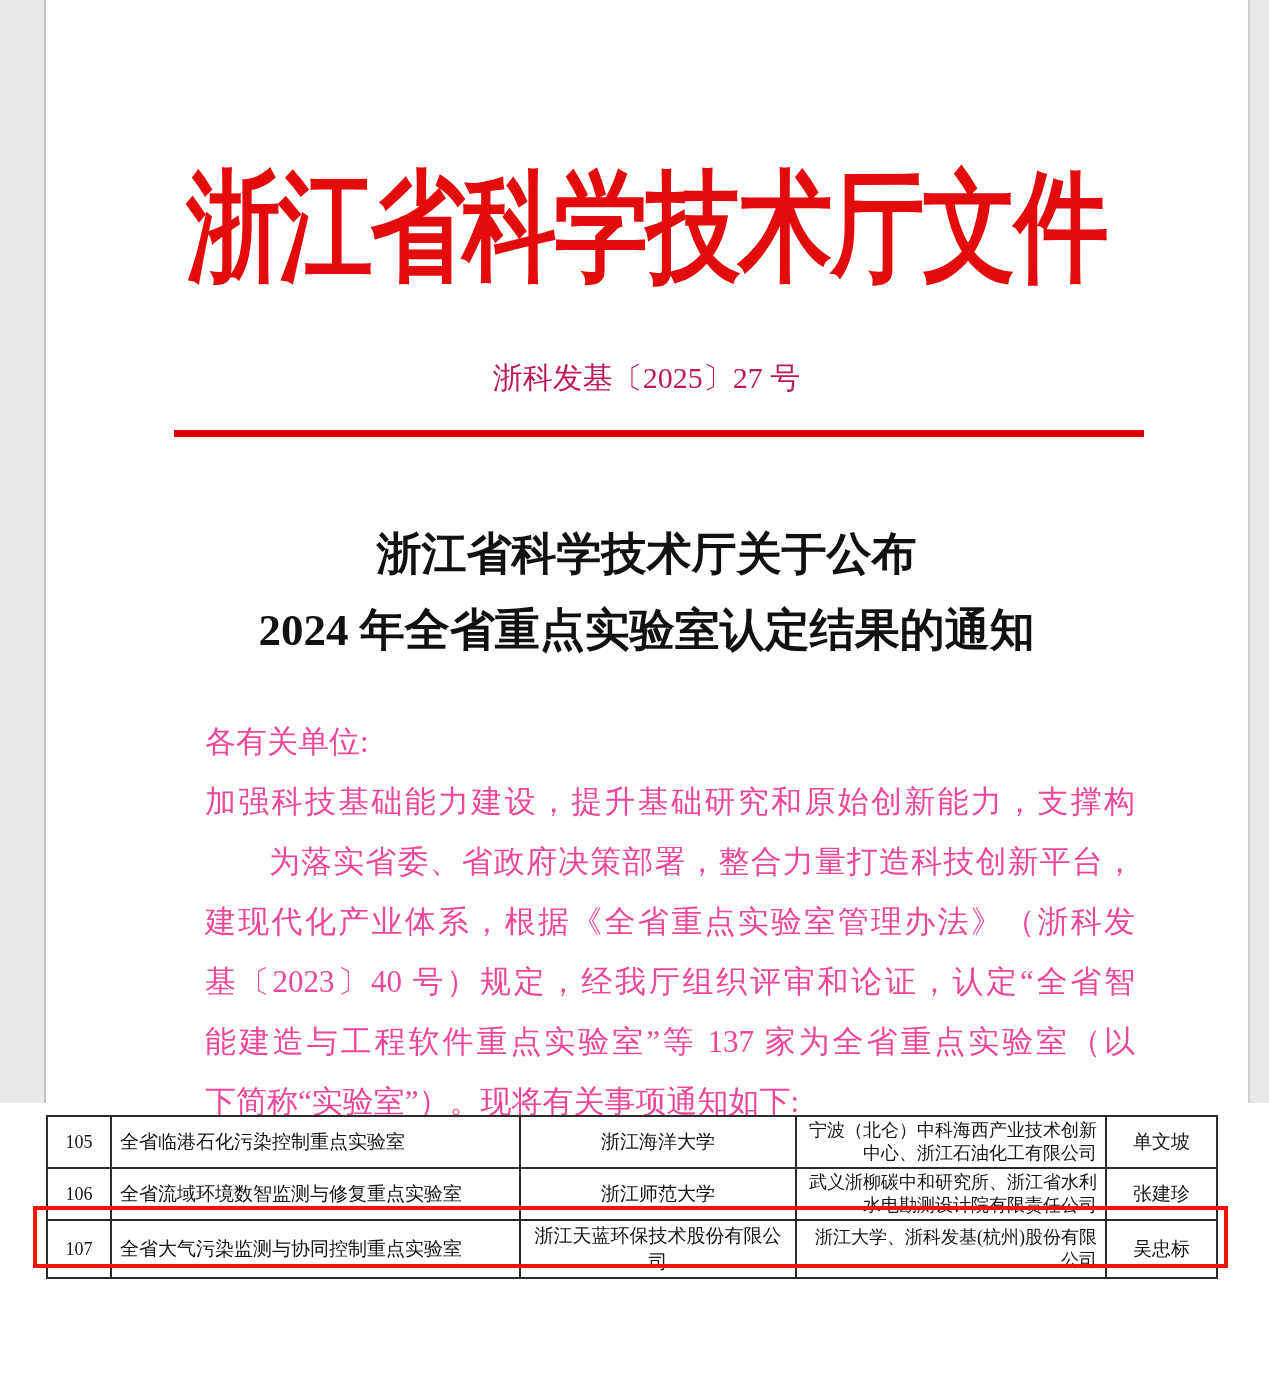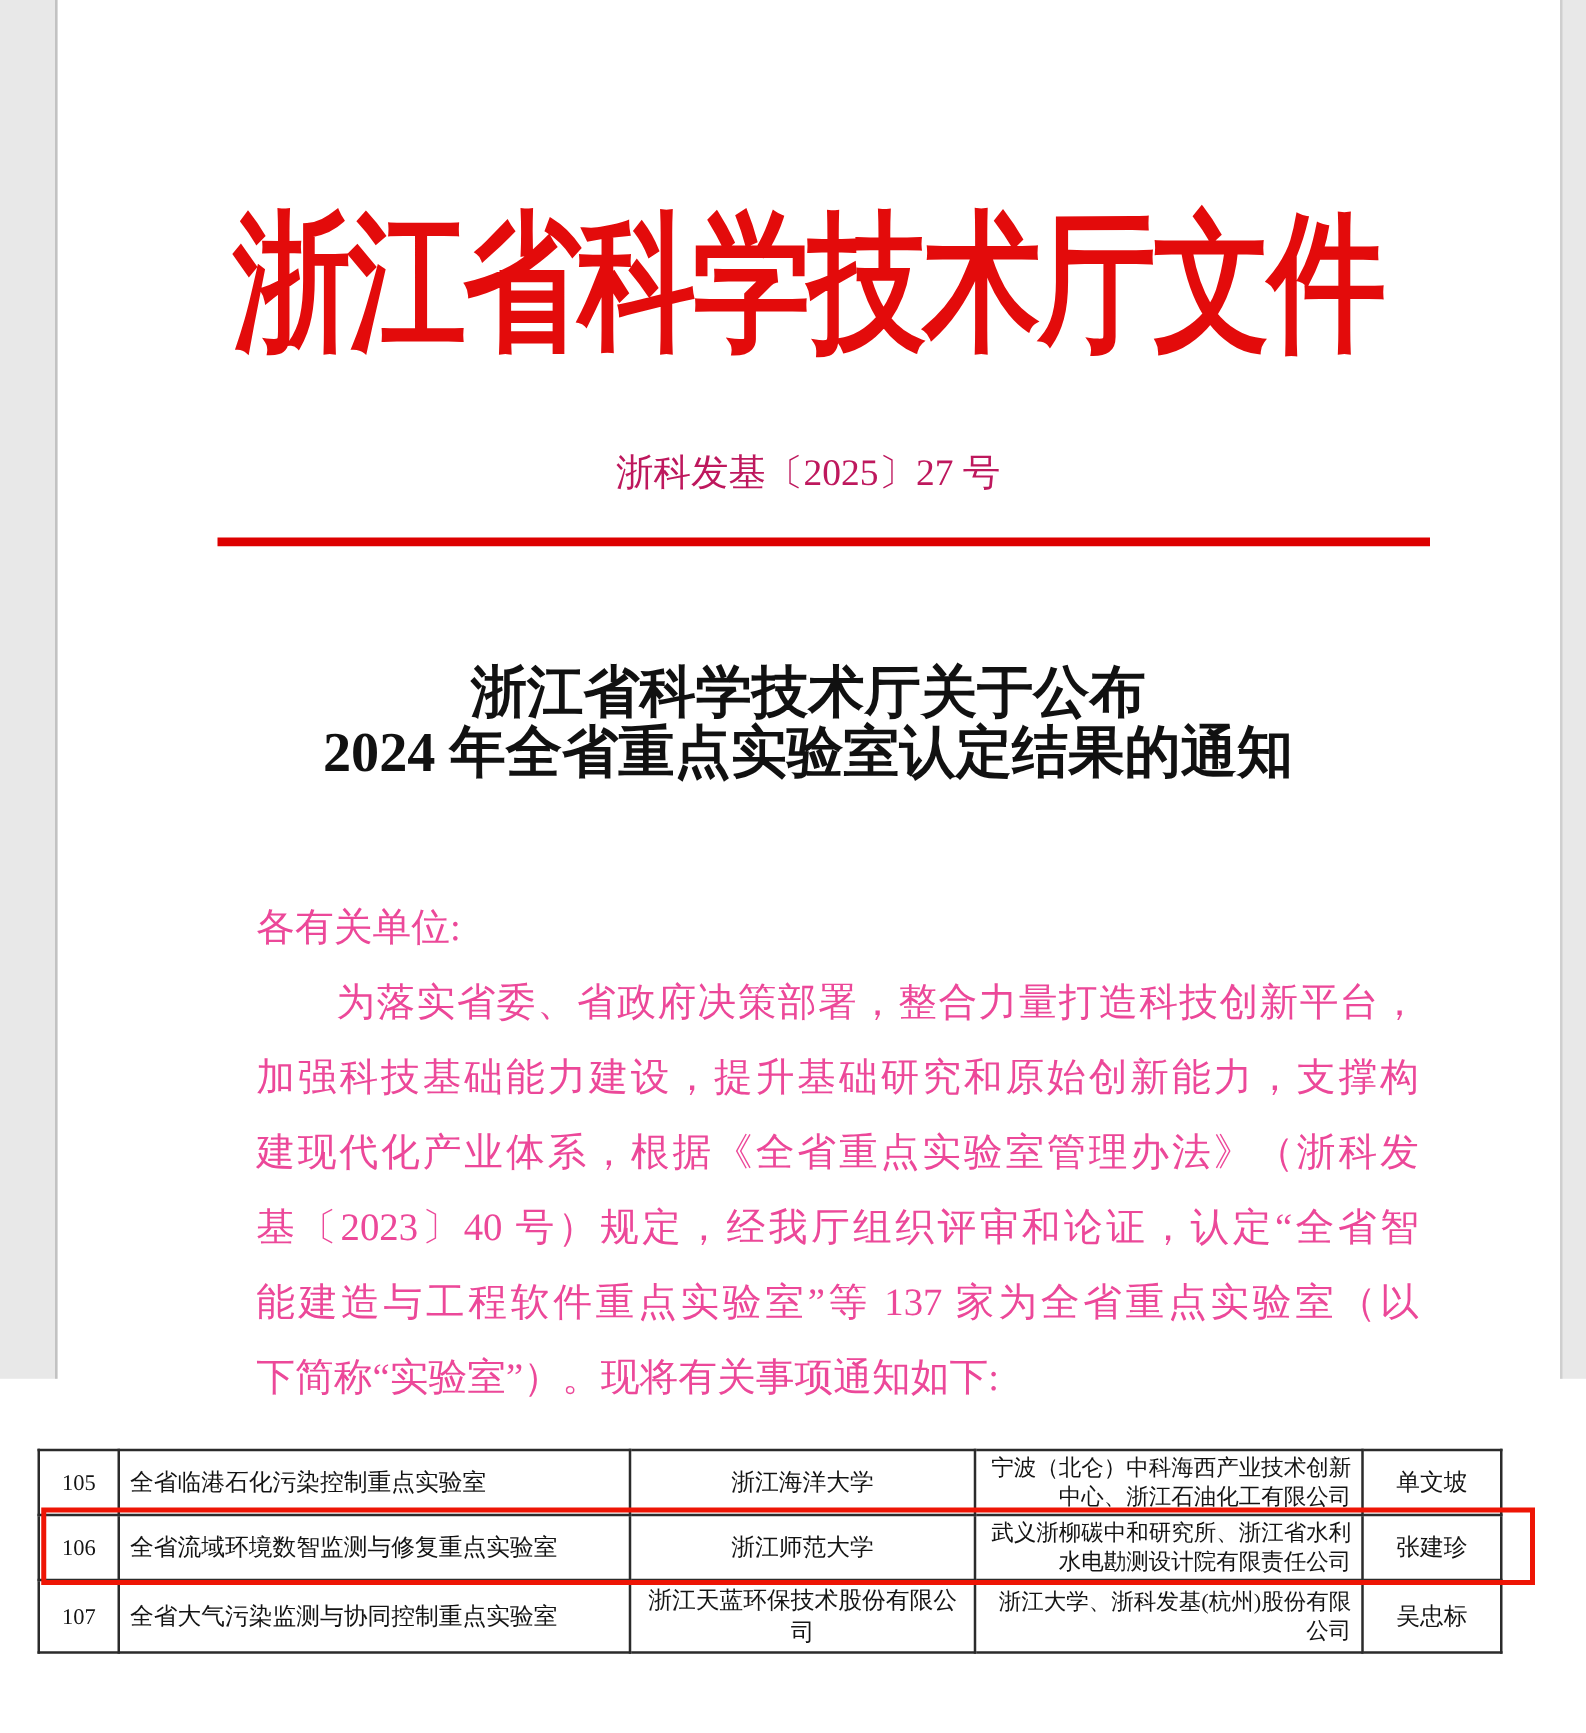--- a/index.html
+++ b/index.html
@@ -69,21 +69,21 @@
     position: absolute;
     left: 45px;
     width: 1203px;
     text-align: center;
     font-size: 45px;
     font-weight: bold;
     color: #111111;
     white-space: nowrap;
   }
   .notice-line1 { top: 524px; }
-  .notice-line2 { top: 572px; }
+  .notice-line2 { top: 600px; }
   .doc-body {
     position: absolute;
     left: 205px;
     top: 712px;
     width: 930px;
     font-size: 31px;
     line-height: 60px;
     color: #ec4899;
   }
   .doc-body .bline {
@@ -95,23 +95,22 @@
     text-align-last: justify;
     white-space: normal;
     overflow: hidden;
   }
   .doc-body .indent {
     padding-left: 64px;
   }
   
   .table-wrap {
     position: absolute;
-    left: 30px;
+    left: 46px;
     top: 1115px;
-    margin-top: 44px;
   }
   table.results {
     border-collapse: collapse;
     table-layout: fixed;
     width: 1170px;
     border: 2px solid #2b2b2b;
     font-size: 19px;
     color: #141414;
   }
   table.results td {
@@ -160,22 +159,22 @@
 
   <div class="doc-number">浙科发基〔2025〕27 号</div>
 
   <div class="red-rule"></div>
 
   <div class="notice-title notice-line1">浙江省科学技术厅关于公布</div>
   <div class="notice-title notice-line2">2024 年全省重点实验室认定结果的通知</div>
 
   <div class="doc-body">
     <div class="bline">各有关单位:</div>
+    <div class="bline jline">加强科技基础能力建设，提升基础研究和原始创新能力，支撑构</div>
     <div class="bline jline indent">为落实省委、省政府决策部署，整合力量打造科技创新平台，</div>
-    <div class="bline jline">加强科技基础能力建设，提升基础研究和原始创新能力，支撑构</div>
     <div class="bline jline">建现代化产业体系，根据《全省重点实验室管理办法》（浙科发</div>
     <div class="bline jline">基〔2023〕40 号）规定，经我厅组织评审和论证，认定“全省智</div>
     <div class="bline jline">能建造与工程软件重点实验室”等 137 家为全省重点实验室（以</div>
     <div class="bline">下简称“实验室”）。现将有关事项通知如下:</div>
   </div>
 
   <div class="table-wrap">
     <table class="results">
       <colgroup>
         <col style="width:64px">

